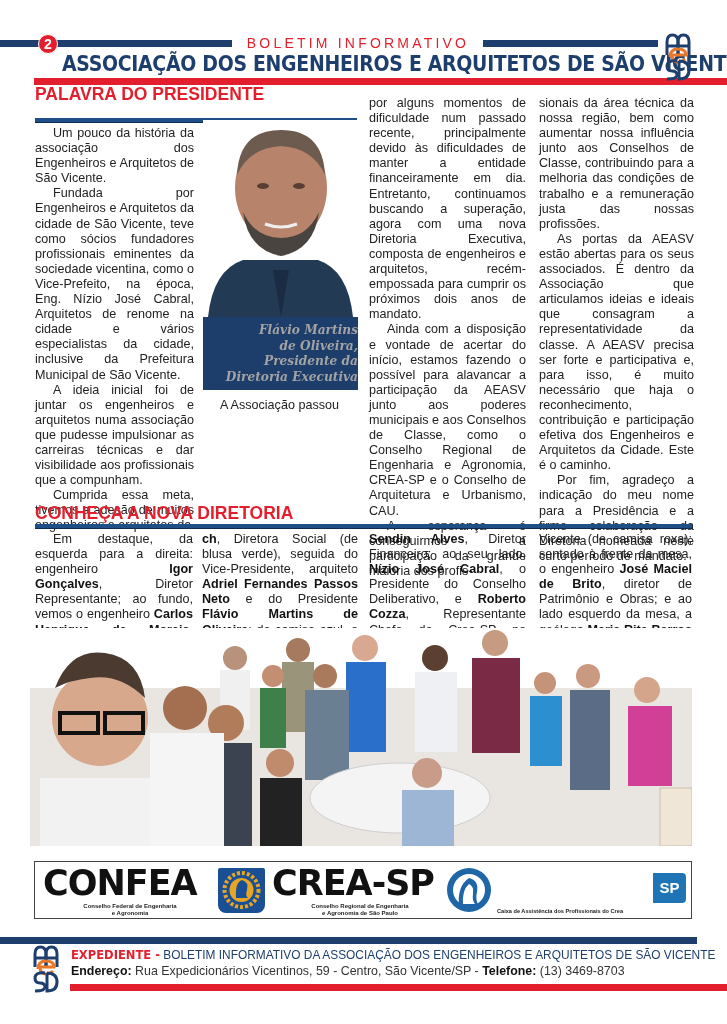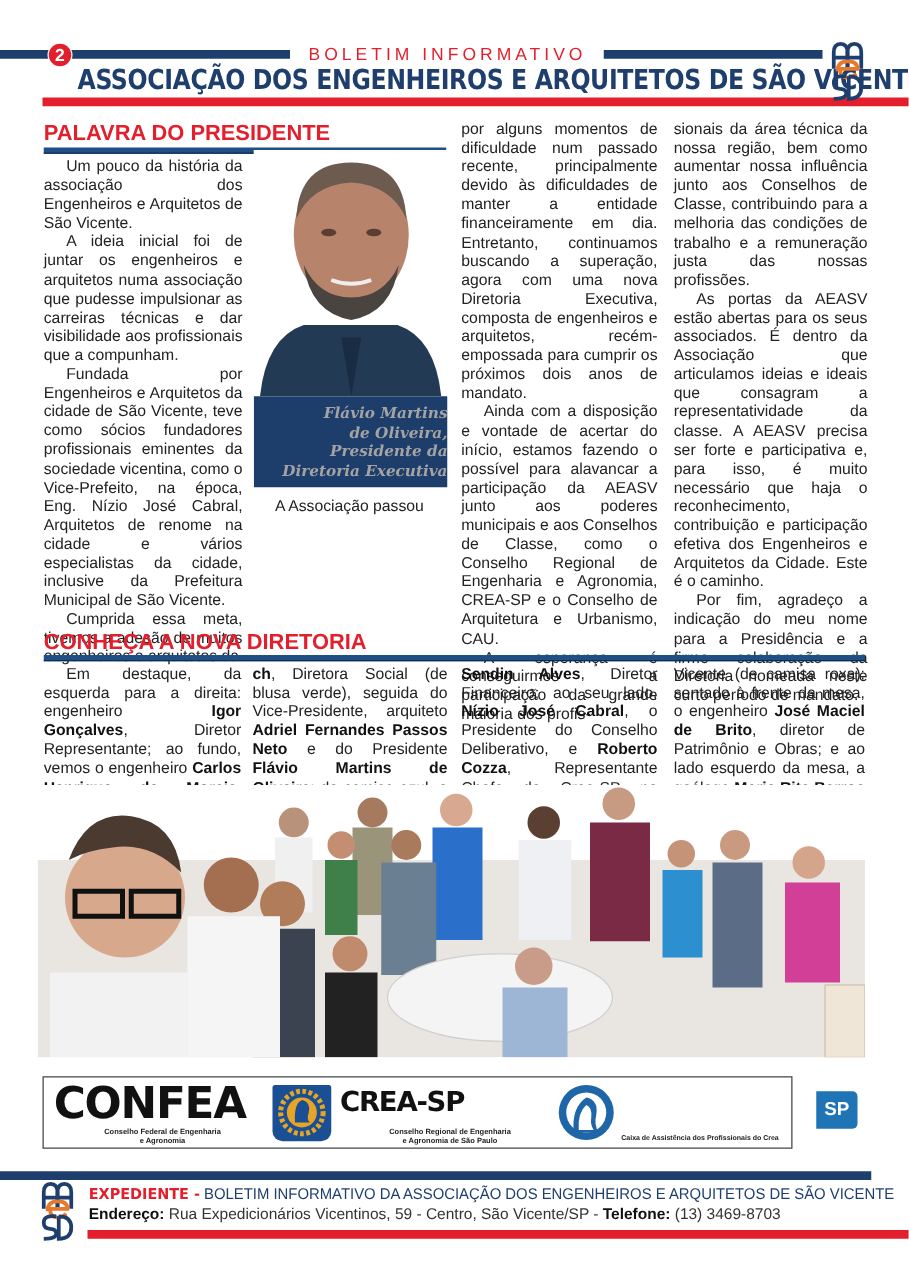--- a/index.html
+++ b/index.html
@@ -26,21 +26,21 @@
 
   
   .portrait { position:absolute; left:203px; top:120px; width:155px; height:270px; overflow:hidden; background:#fff; }
   .portrait .photo { position:absolute; left:0; top:0; width:155px; height:197px; overflow:hidden; background:#ffffff; }
   .portrait .caption { position:absolute; left:0; top:197px; width:155px; height:73px; background:#1d3d6b; color:#a3a3a3; font-family:"DejaVu Serif", serif; font-style:italic; font-weight:bold; font-size:12.2px; line-height:15.5px; text-align:right; padding-top:6px; box-sizing:border-box; }
 
   
   .group-photo { position:absolute; left:30px; top:628px; width:662px; height:218px; overflow:hidden; }
 
   
-  .sponsor-box { position:absolute; left:34px; top:861px; width:600px; height:58px; border:1.5px solid #444; box-sizing:border-box; background:#fff; }
+  .sponsor-box { position:absolute; left:34px; top:861px; width:658px; height:58px; border:1.5px solid #444; box-sizing:border-box; background:#fff; }
   .sp-big { position:absolute; font-family:"DejaVu Sans", sans-serif; font-weight:bold; color:#111; line-height:34px; letter-spacing:-1px; }
   .sp-small { position:absolute; font-size:6px; font-weight:bold; color:#222; line-height:7px; text-align:center; }
 
   
   .ftr-blue { position:absolute; left:0; top:937px; width:697px; height:7px; background:#1e3f6e; }
   .ftr-line1 { position:absolute; left:71px; top:948px; font-size:12.4px; line-height:15px; white-space:nowrap; color:#1e3f6e; font-family:"Liberation Sans", sans-serif; transform:scaleX(0.96); transform-origin:left; }
   .ftr-line1 .lbl { color:#e41f2d; font-weight:bold; font-family:"DejaVu Sans", sans-serif; font-size:12px; }
   .ftr-line2 { position:absolute; left:71px; top:964px; font-size:12.4px; line-height:15px; white-space:nowrap; color:#333; }
   .ftr-line2 b { color:#111; }
   .ftr-red { position:absolute; left:70px; top:984px; width:657px; height:7px; background:#e41f2d; }
@@ -60,27 +60,27 @@
     <svg width="28" height="48" viewBox="0 0 28 48">
       <path d="M3 22 V9 Q3 2 8.5 2 Q14 2 14 9 V22 M3 13 H14" fill="none" stroke="#1e3f6e" stroke-width="3"></path>
       <path d="M14 22 V9 Q14 2 19.5 2 Q25 2 25 9 V22 M14 13 H25" fill="none" stroke="#1e3f6e" stroke-width="3"></path>
       <path d="M6 24 Q6 16 14 16 Q22 16 22 22 H8 Q8 29 14 29 Q18 29 21 26" fill="none" stroke="#e8782a" stroke-width="3"></path>
       <path d="M13 28 Q3 27 3 33 Q3 38 8 38 Q13 38 13 42 Q13 46 3 46" fill="none" stroke="#1e3f6e" stroke-width="3"></path>
       <path d="M15 28 V46 Q25 46 25 37 Q25 28 15 28" fill="none" stroke="#1e3f6e" stroke-width="3"></path>
     </svg>
   </div>
 </div>
 
-<div class="sec-title" style="left:35px; top:96px;">PALAVRA DO PRESIDENTE</div>
+<div class="sec-title" style="left:35px; top:84px;">PALAVRA DO PRESIDENTE</div>
 <div class="sec-rule" style="left:35px; top:118px; width:322px;"></div>
 
 <div class="col" style="left:35px; top:126px; width:159px;">
   <p>Um pouco da história da associação dos Engenheiros e Arquitetos de São Vicente.</p>
+  <p>Fundada por Engenheiros e Arquitetos da cidade de São Vicente, teve como sócios fundadores profissionais eminentes da sociedade vicentina, como o Vice-Prefeito, na época, Eng. Nízio José Cabral, Arquitetos de renome na cidade e vários especialistas da cidade, inclusive da Prefeitura Municipal de São Vicente.</p>
   <p>A ideia inicial foi de juntar os engenheiros e arquitetos numa associação que pudesse impulsionar as carreiras técnicas e dar visibilidade aos profissionais que a compunham.</p>
-  <p>Fundada por Engenheiros e Arquitetos da cidade de São Vicente, teve como sócios fundadores profissionais eminentes da sociedade vicentina, como o Vice-Prefeito, na época, Eng. Nízio José Cabral, Arquitetos de renome na cidade e vários especialistas da cidade, inclusive da Prefeitura Municipal de São Vicente.</p>
   <p>Cumprida essa meta, tivemos a adesão de muitos engenheiros e arquitetos da</p>
 </div>
 
 <div class="portrait">
   <div class="photo">
     <svg width="155" height="197" viewBox="0 0 155 197">
       <rect width="155" height="197" fill="#ffffff"></rect>
       <path d="M5 197 Q10 150 40 140 L115 140 Q145 150 150 197 Z" fill="#233a55"></path>
       <path d="M70 150 L78 197 L86 150 Z" fill="#1a2c44"></path>
       <ellipse cx="78" cy="68" rx="46" ry="56" fill="#b7836a"></ellipse>
@@ -185,21 +185,21 @@
     <div>Conselho Federal de Engenharia</div>
     <div>e Agronomia</div>
   </div>
   <div style="position:absolute; left:183px; top:6px; width:47px; height:45px; background:#1b4f94; border-radius:2px 2px 8px 8px;">
     <svg width="47" height="45" viewBox="0 0 47 45">
       <circle cx="23.5" cy="22" r="17" fill="none" stroke="#e7a526" stroke-width="4" stroke-dasharray="3 2"></circle>
       <circle cx="23.5" cy="22" r="12" fill="#e7a526"></circle>
       <path d="M18 30 Q17 14 24 12 Q31 14 29 22 Q27 28 30 30 Z" fill="#1b4f94"></path>
     </svg>
   </div>
-  <div class="sp-big" style="left:237px; top:4px; font-size:22px;">CREA-SP</div>
+  <div class="sp-big" style="left:237px; top:4px; font-size:35px;">CREA-SP</div>
   <div class="sp-small" style="left:255px; top:41px; width:140px;">
     <div>Conselho Regional de Engenharia</div>
     <div>e Agronomia de São Paulo</div>
   </div>
   <div style="position:absolute; left:410px; top:4px; width:48px; height:48px;">
     <svg width="48" height="48" viewBox="0 0 48 48">
       <circle cx="24" cy="24" r="22" fill="#1f66a8"></circle>
       <circle cx="24" cy="24" r="16" fill="#ffffff"></circle>
       <path d="M14 40 Q12 20 24 12 Q34 14 32 26 Q30 34 34 40 Z" fill="#1f66a8"></path>
       <path d="M18 38 Q17 24 24 18 Q29 20 28 28 Q27 34 30 38 Z" fill="#ffffff"></path>

